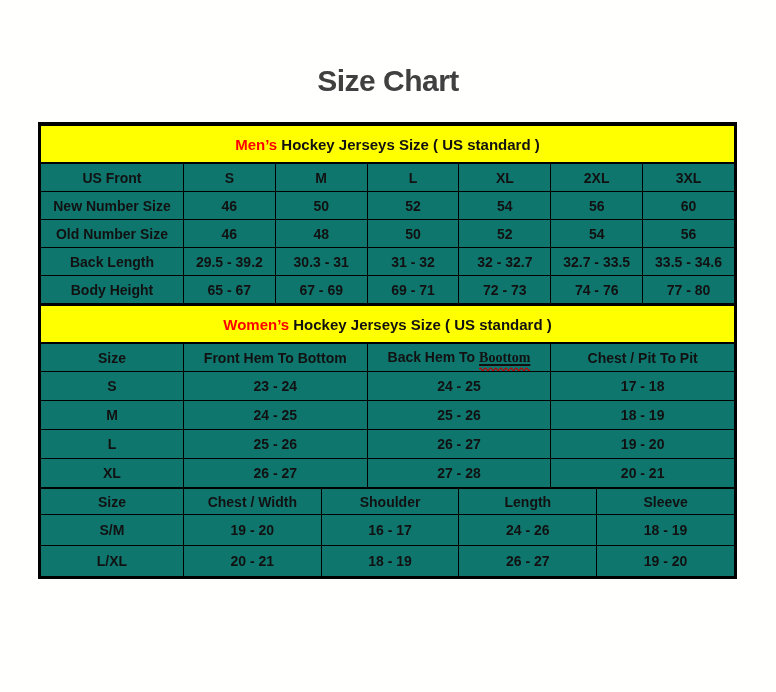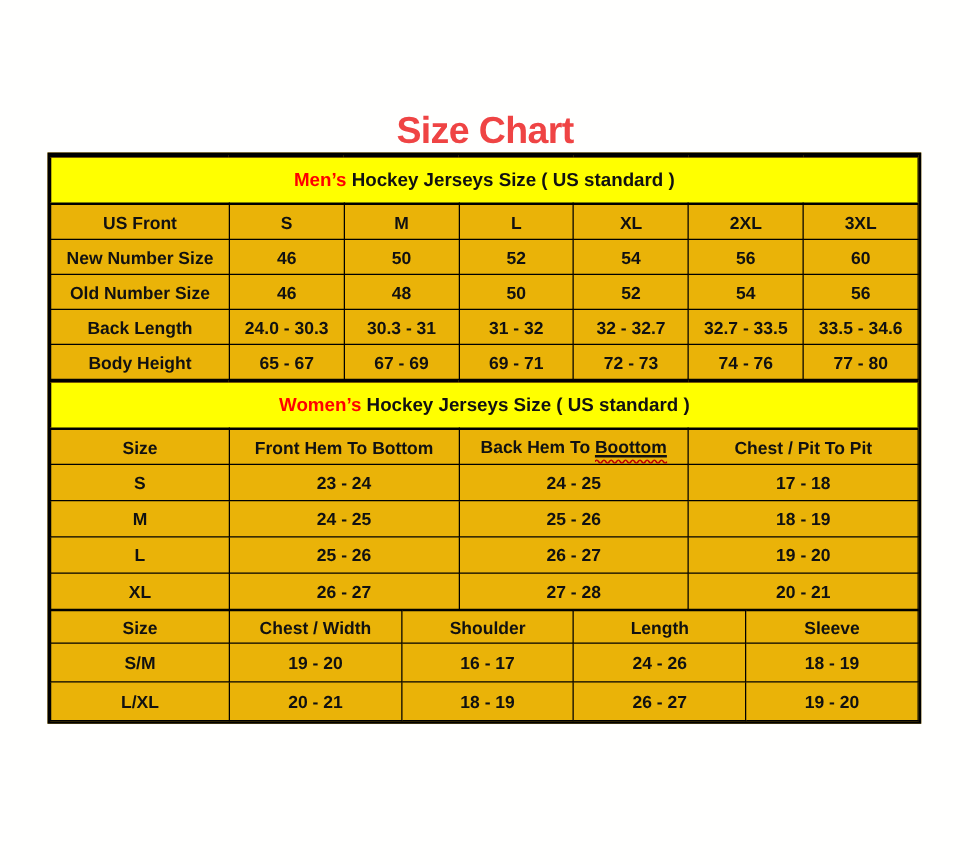--- a/index.html
+++ b/index.html
@@ -16,30 +16,29 @@
   }
   .page-title {
     position: absolute;
     top: 64px;
     left: 0;
     width: 776px;
     text-align: center;
     font-size: 30px;
     font-weight: 700;
     letter-spacing: -0.5px;
-    color: #ef4444;
-    margin-top: 24px;
+    color: #404040;
   }
   .chart-wrap {
     position: absolute;
     left: 38px;
     top: 122px;
     width: 699px;
     border: 2px solid #000;
-    background: #eab308;
+    background: #0f766e;
     box-sizing: border-box;
   }
   table.size-table {
     width: 100%;
     border-collapse: collapse;
     table-layout: fixed;
   }
   table.size-table td {
     border: 1.5px solid #000;
     text-align: center;
@@ -73,20 +72,21 @@
   table.youth tr.data-row td { height: 30px; }
   .misspell {
     position: relative;
     display: inline-block;
     line-height: 1.15;
   }
   .misspell-word {
     text-decoration: underline;
     text-decoration-thickness: 1.5px;
     text-underline-offset: 2px;
+    font-family: Liberation Serif, serif;
   }
   .squiggle {
     position: absolute;
     left: 0;
     bottom: -5px;
     width: 100%;
     height: 5px;
     display: block;
   }
 </style>
@@ -135,21 +135,21 @@
         <td class="row-label">Old Number Size</td>
         <td class="cell">46</td>
         <td class="cell">48</td>
         <td class="cell">50</td>
         <td class="cell">52</td>
         <td class="cell">54</td>
         <td class="cell">56</td>
       </tr>
       <tr class="data-row">
         <td class="row-label">Back Length</td>
-        <td class="cell">24.0 - 30.3</td>
+        <td class="cell">29.5 - 39.2</td>
         <td class="cell">30.3 - 31</td>
         <td class="cell">31 - 32</td>
         <td class="cell">32 - 32.7</td>
         <td class="cell">32.7 - 33.5</td>
         <td class="cell">33.5 - 34.6</td>
       </tr>
       <tr class="data-row">
         <td class="row-label">Body Height</td>
         <td class="cell">65 - 67</td>
         <td class="cell">67 - 69</td>

